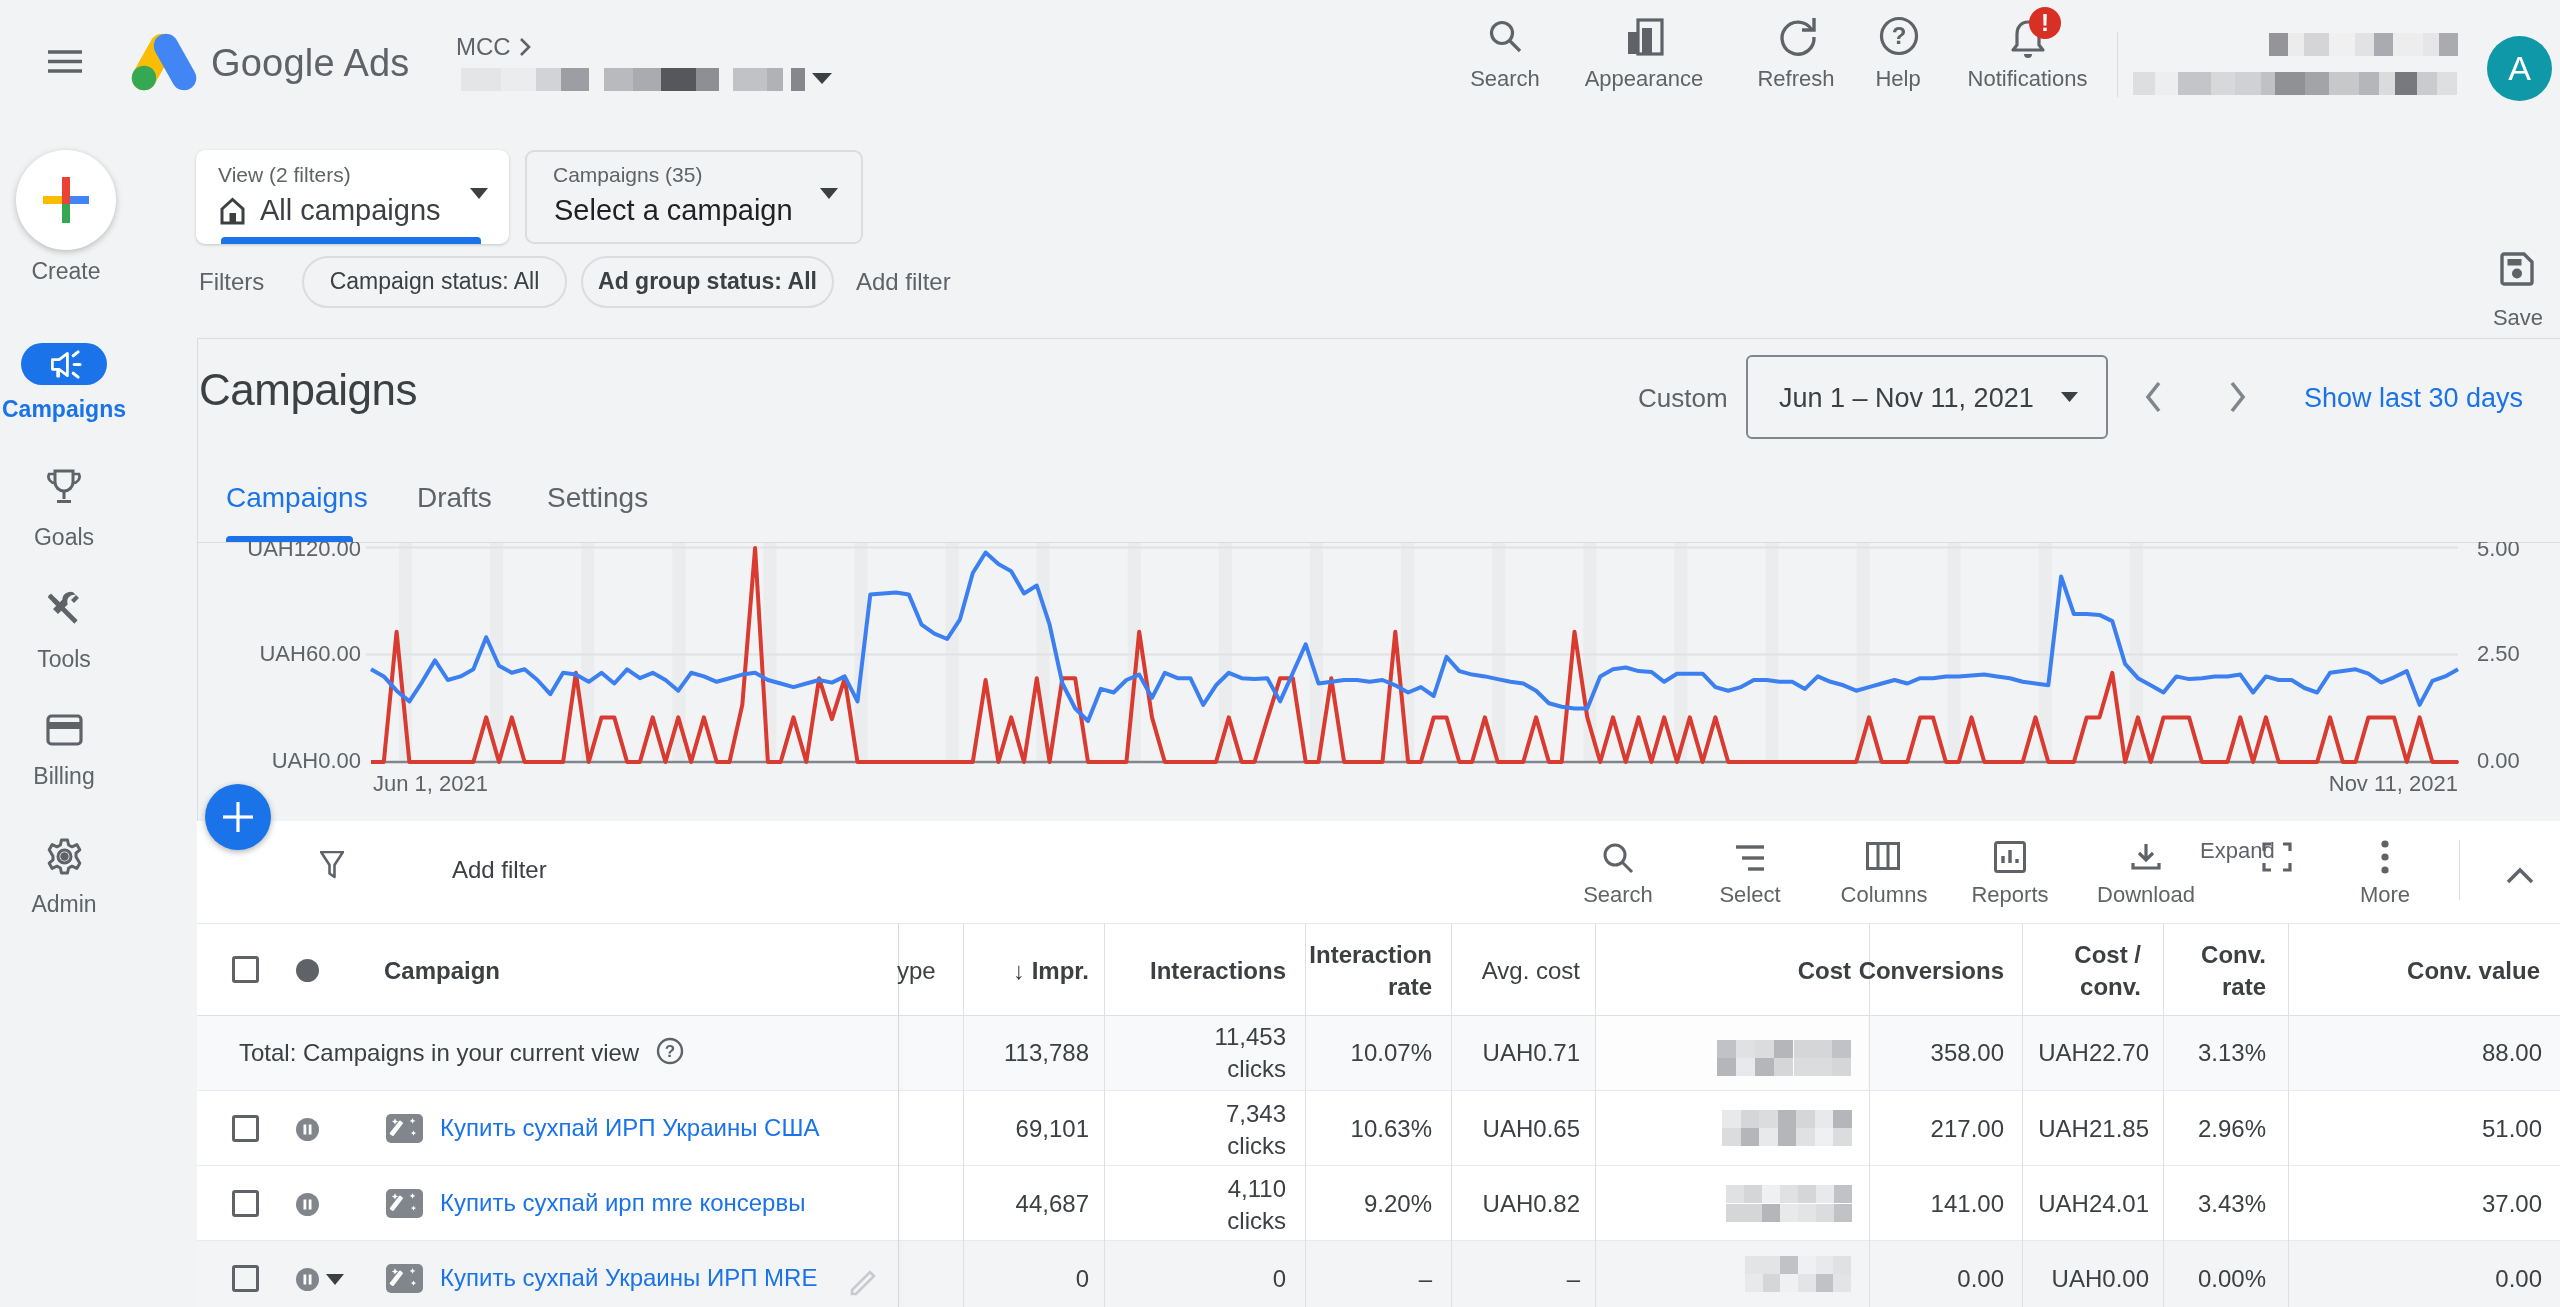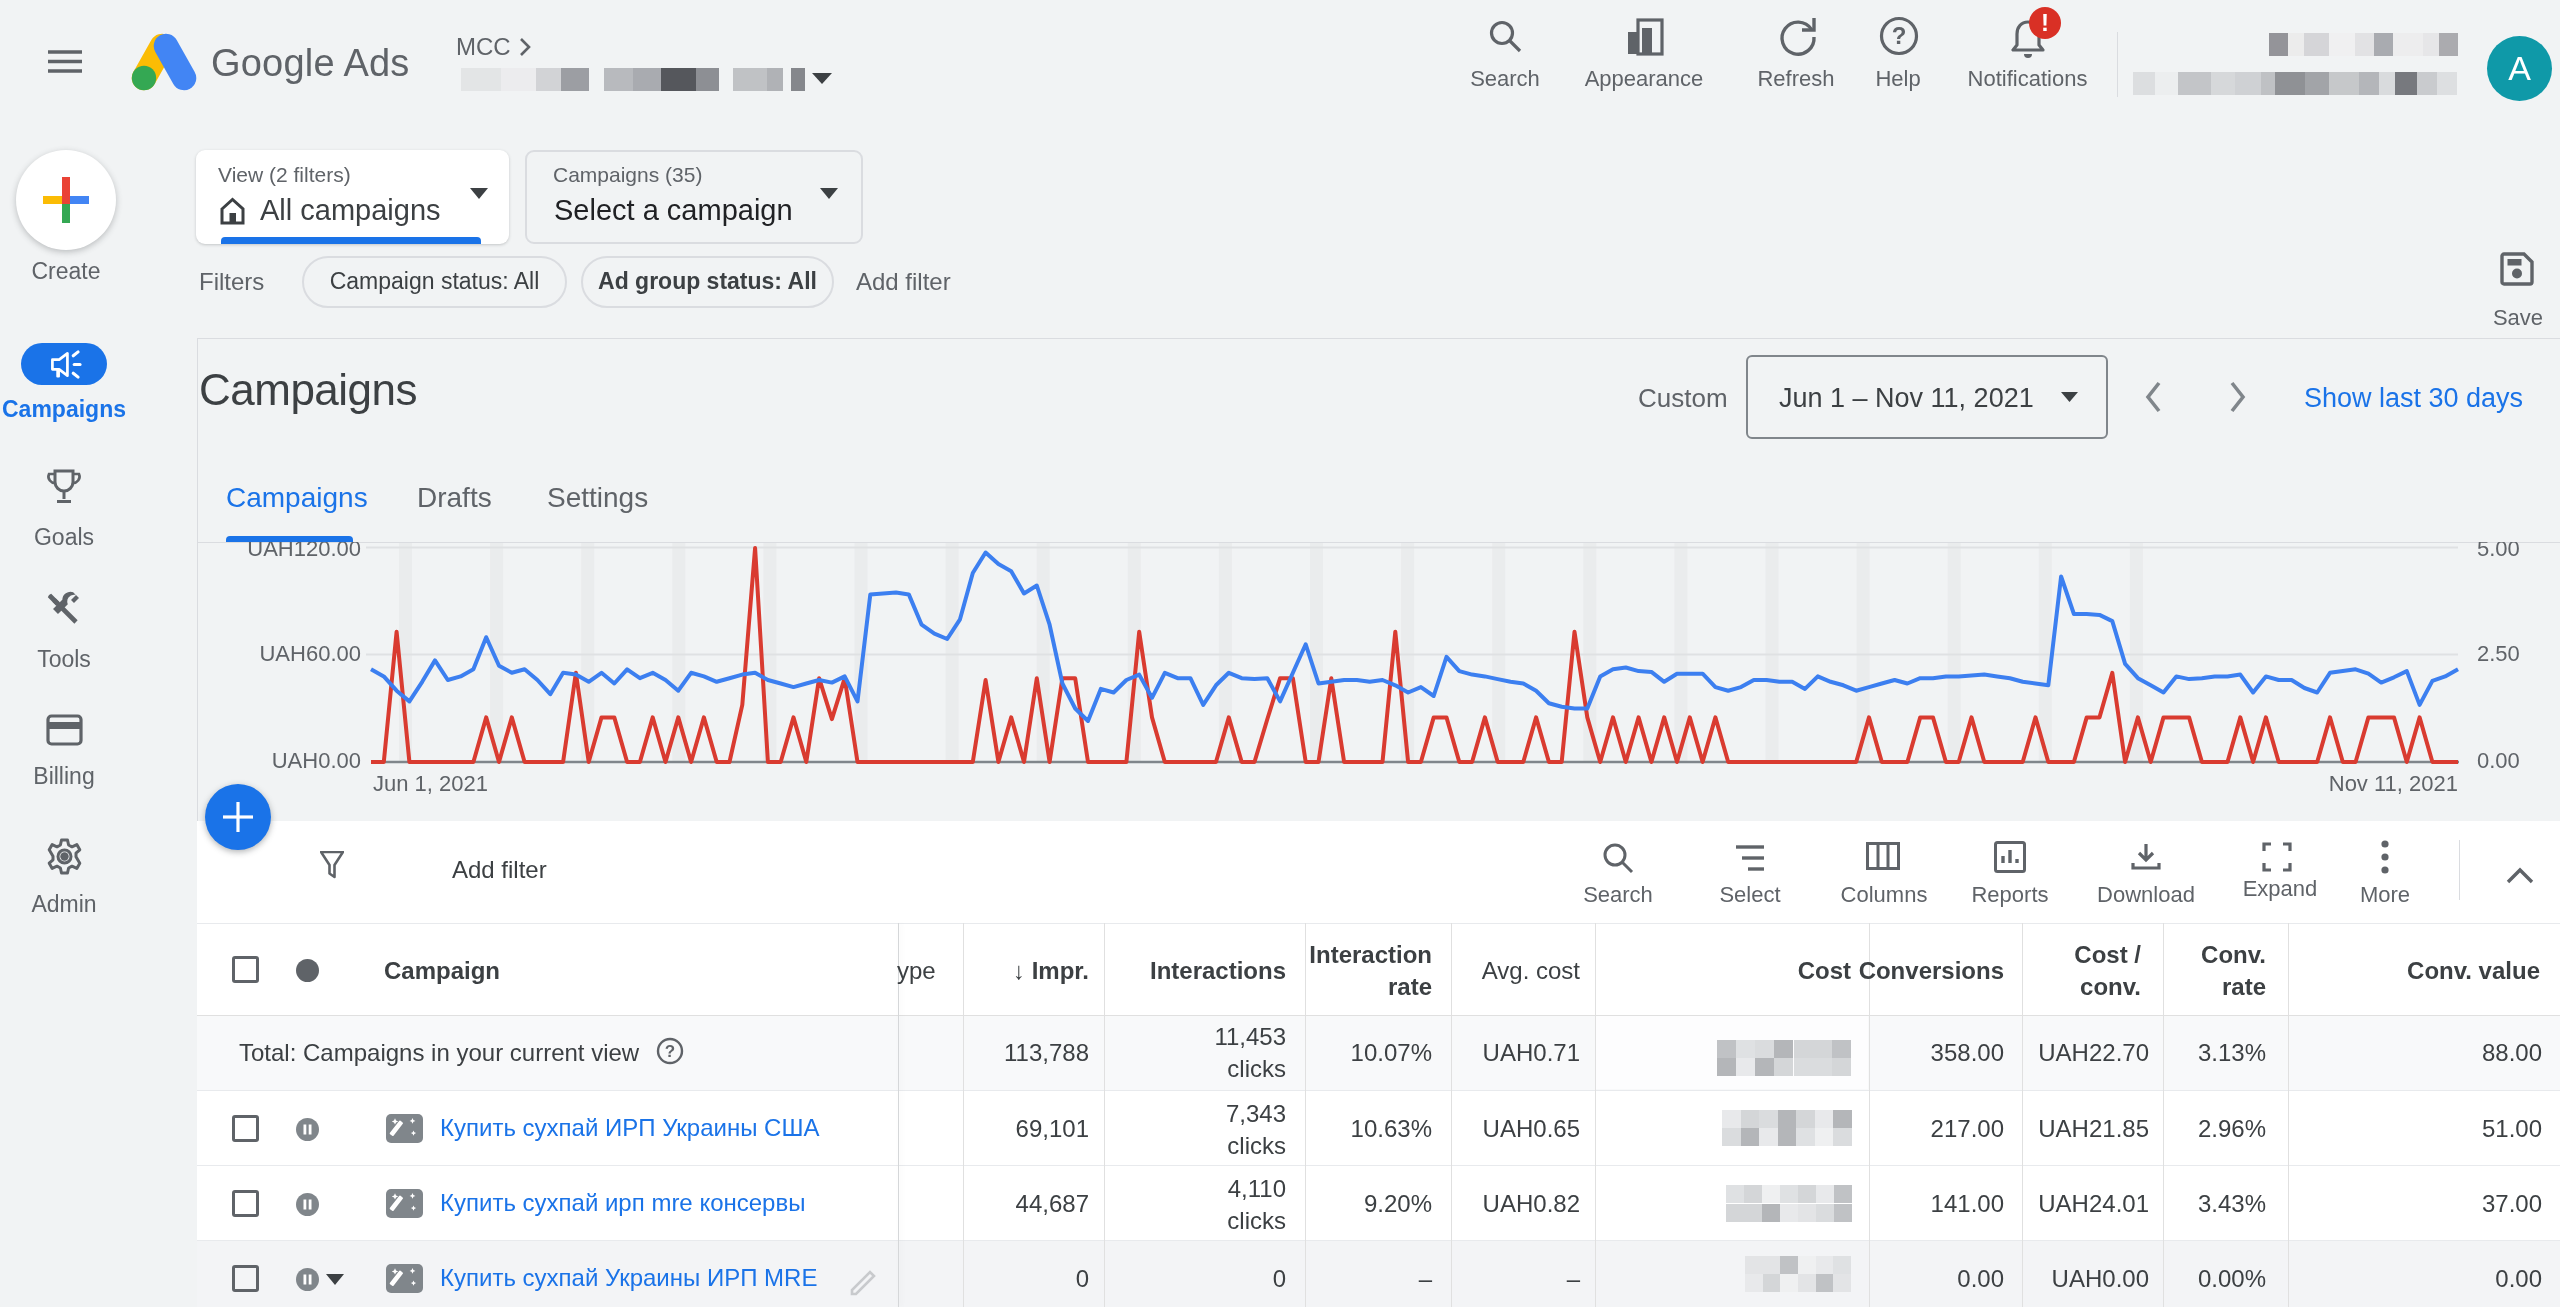--- a/index.html
+++ b/index.html
@@ -258,21 +258,21 @@
   </svg>
 <div class="abs" style="left:2066px;top:882px;width:160px;text-align:center;font-size:22px;color:#5f6368">Download</div>
 <svg class="abs" style="left:2262px;top:842px" width="30" height="30" viewBox="0 0 30 30">
     <g fill="none" stroke="#5f6368" stroke-width="3.2">
       <path d="M2 9 L2 2 L9 2"></path>
       <path d="M21 2 L28 2 L28 9"></path>
       <path d="M28 21 L28 28 L21 28"></path>
       <path d="M9 28 L2 28 L2 21"></path>
     </g>
   </svg>
-<div class="abs" style="left:2200px;top:876px;width:160px;text-align:center;font-size:22px;color:#5f6368">Expand</div>
+<div class="abs" style="left:2200px;top:838px;width:160px;text-align:left;font-size:22px;color:#5f6368">Expand</div>
 <svg class="abs" style="left:2379px;top:840px" width="12" height="34" viewBox="0 0 12 34">
     <g fill="#5f6368">
       <circle cx="6" cy="4" r="3.6"></circle>
       <circle cx="6" cy="17" r="3.6"></circle>
       <circle cx="6" cy="30" r="3.6"></circle>
     </g>
   </svg>
 <div class="abs" style="left:2305px;top:882px;width:160px;text-align:center;font-size:22px;color:#5f6368">More</div>
 <div class="abs" style="left:2459px;top:840px;width:1px;height:60px;background:#dadce0"></div>
 <svg class="abs" style="left:2506px;top:866px" width="28" height="18" viewBox="0 0 28 18">

